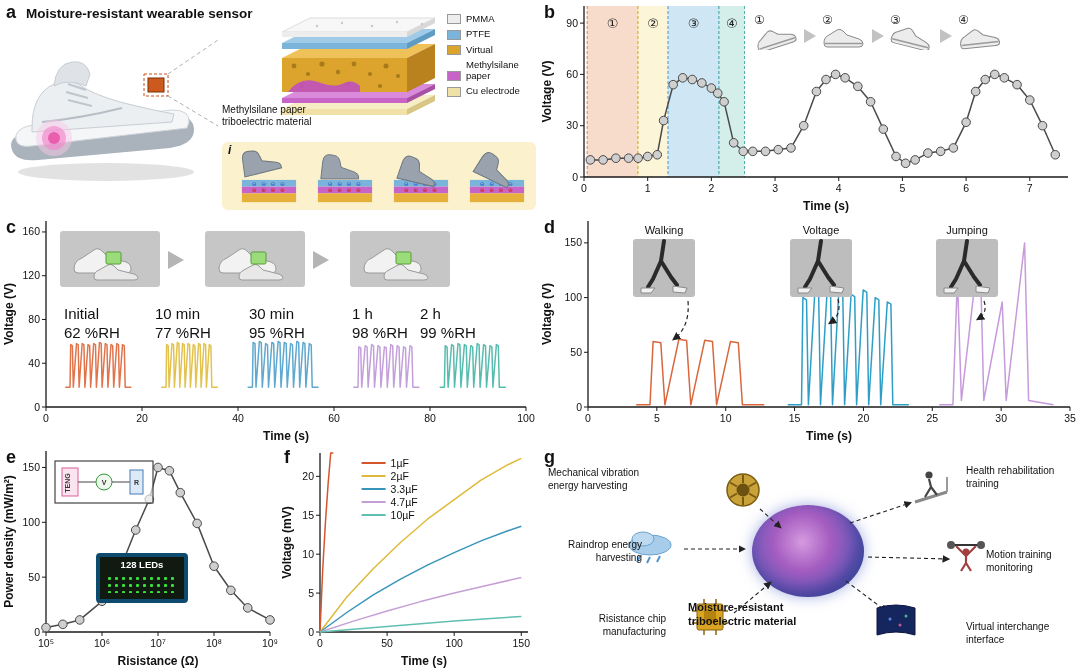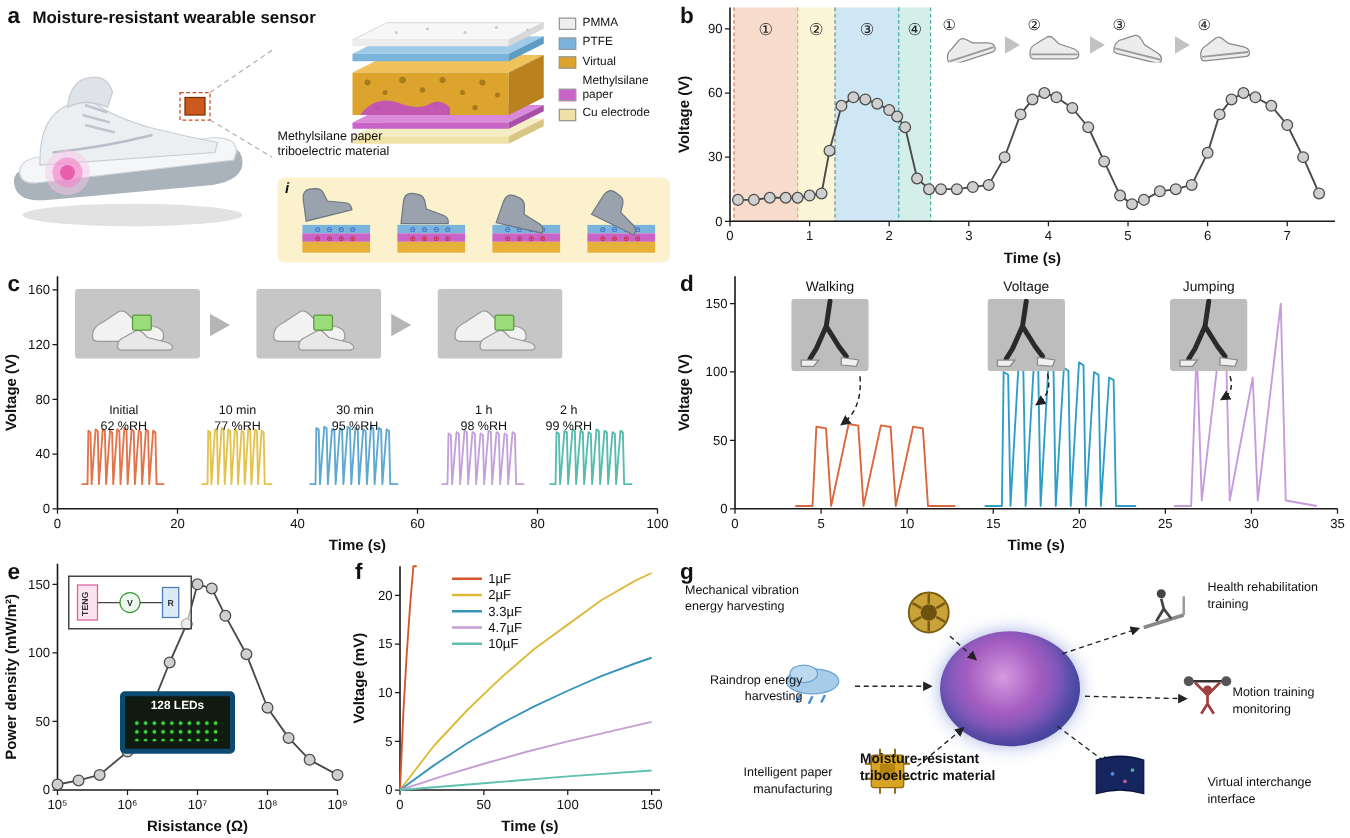--- a/index.html
+++ b/index.html
@@ -35,21 +35,21 @@
   .plus-row{font-size:6px;fill:#cc2424;text-anchor:middle;letter-spacing:1.5px}
   
   .gait{position:absolute;left:216px;top:8px;width:320px;height:48px;z-index:4;display:flex;align-items:center;gap:4px}
   .step{display:flex;flex-direction:column;align-items:flex-start}
   .step-num{font-size:12px;color:#222;line-height:1}
   .step-shoe{width:44px;height:24px}
   .step-arrow{width:0;height:0;border-top:7px solid transparent;border-bottom:7px solid transparent;border-left:12px solid #c2c2c2;margin:8px 2px 0}
   
   .c-photo{position:absolute;top:16px;width:100px;height:56px;z-index:3}
   .photo-arrow{position:absolute;top:36px;width:0;height:0;border-top:9px solid transparent;border-bottom:9px solid transparent;border-left:16px solid #b5b5b5;z-index:3}
-  .c-ann{position:absolute;top:108px;width:70px;text-align:center;font-size:10px;line-height:1.25;z-index:3}
+  .c-ann{position:absolute;top:90px;width:70px;font-size:15px;line-height:1.25;z-index:3}
   
   .d-label{position:absolute;top:9px;width:62px;text-align:center;font-size:11px;font-weight:normal;z-index:4}
   .d-photo{position:absolute;top:24px;width:62px;height:58px;z-index:3}
   .d-arrows{position:absolute;inset:0;z-index:3;pointer-events:none}
   
   .e-circuit{position:absolute;left:52px;top:10px;width:104px;height:54px;z-index:3}
   .ct{font-size:7px;text-anchor:middle;fill:#333;font-weight:bold}
   .e-led{position:absolute;left:96px;top:108px;width:92px;height:50px;background:#101a10;border:4px solid #0c4a6e;border-radius:4px;z-index:3}
   .e-led .lbl{position:absolute;top:2px;width:100%;text-align:center;color:#fff;font-size:9.5px;font-weight:bold}
   .e-led .dots{position:absolute;left:6px;right:6px;top:18px;bottom:6px;background-image:radial-gradient(circle,#3ae03a 1.3px,rgba(0,0,0,0) 1.8px);background-size:7px 7px}
@@ -621,21 +621,21 @@
     <div class="g-center-label">Moisture-resistant
 triboelectric material</div>
     <div class="g-label" style="left:10px;top:22px;width:124px;">Mechanical vibration
 energy harvesting</div>
     <div class="g-label" style="left:428px;top:20px;width:108px">Health rehabilitation
 training</div>
     <div class="g-label" style="left:8px;top:94px;width:96px;text-align:right">Raindrop energy
 harvesting</div>
     <div class="g-label" style="left:448px;top:104px;width:90px">Motion training
 monitoring</div>
-    <div class="g-label" style="left:10px;top:168px;width:118px;text-align:right">Intelligent paper
+    <div class="g-label" style="left:10px;top:168px;width:118px;text-align:right">Risistance chip
 manufacturing</div>
     <div class="g-label" style="left:428px;top:176px;width:110px">Virtual interchange
 interface</div>
     <svg id="g-art" viewBox="0 0 542 225">
       <defs>
           <marker id="gar" markerWidth="7" markerHeight="7" refX="5" refY="3.5" orient="auto">
             <path d="M0,0 L7,3.5 L0,7 Z" fill="#222"></path>
           </marker>
         </defs>
       <path d="M222,64 L242,82" fill="none" stroke="#222" stroke-width="1.1" stroke-dasharray="4 3" marker-end="url(#gar)"></path>

